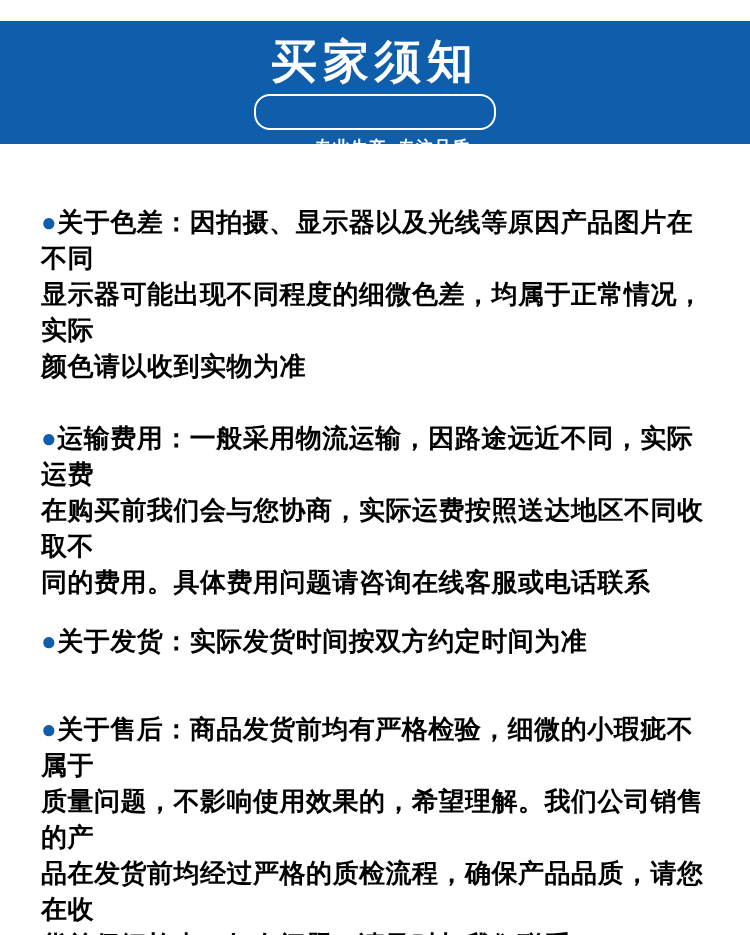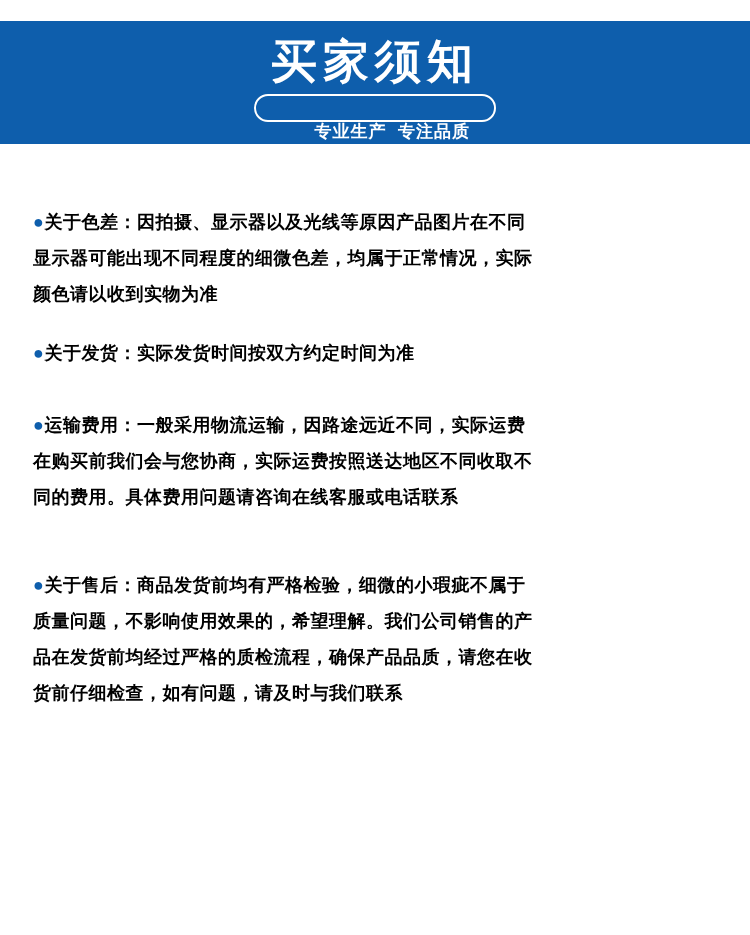--- a/index.html
+++ b/index.html
@@ -24,36 +24,36 @@
     line-height: 53px;
     font-weight: 700;
     letter-spacing: 6px;
   }
   .tagline-badge {
     display: inline-block;
     box-sizing: border-box;
     margin-top: 6px;
     height: 28px;
     line-height: 24px;
-    padding: 0 24px;
+    padding: 16px 24px;
     border: 2px solid #ffffff;
     border-radius: 16px;
     font-size: 17px;
     font-weight: 700;
     letter-spacing: 1px;
     white-space: pre;
     color: #ffffff;
   }
   .notices {
     padding: 0 25px;
     color: #000000;
   }
   .notice {
-    margin: 8px;
-    font-size: 18px;
+    margin: 16px;
+    font-size: 26px;
     line-height: 36px;
     font-weight: 700;
     letter-spacing: 0.5px;
   }
   .notice .text { white-space: pre-line; }
   .notice.p1 { margin-top: 60px; }
   .notice.p2 { margin-top: 29px; }
   .notice.p3 { margin-top: 23px; }
   .notice.p4 { margin-top: 36px; }
   .notice.p5 { margin-top: 52px; }
@@ -75,28 +75,28 @@
 
   <div class="notices">
 
     <p class="notice p1">
       <span class="bullet">●</span><span class="text">关于色差：因拍摄、显示器以及光线等原因产品图片在不同
 显示器可能出现不同程度的细微色差，均属于正常情况，实际
 颜色请以收到实物为准</span>
     </p>
 
 
-    <p class="notice p3">
-      <span class="bullet">●</span><span class="text">关于发货：实际发货时间按双方约定时间为准</span>
-    </p>
-
     <p class="notice p4">
       <span class="bullet">●</span><span class="text">运输费用：一般采用物流运输，因路途远近不同，实际运费
 在购买前我们会与您协商，实际运费按照送达地区不同收取不
 同的费用。具体费用问题请咨询在线客服或电话联系</span>
+    </p>
+
+    <p class="notice p3">
+      <span class="bullet">●</span><span class="text">关于发货：实际发货时间按双方约定时间为准</span>
     </p>
 
     <p class="notice p5">
       <span class="bullet">●</span><span class="text">关于售后：商品发货前均有严格检验，细微的小瑕疵不属于
 质量问题，不影响使用效果的，希望理解。我们公司销售的产
 品在发货前均经过严格的质检流程，确保产品品质，请您在收
 货前仔细检查，如有问题，请及时与我们联系</span>
     </p>
 
   </div>

